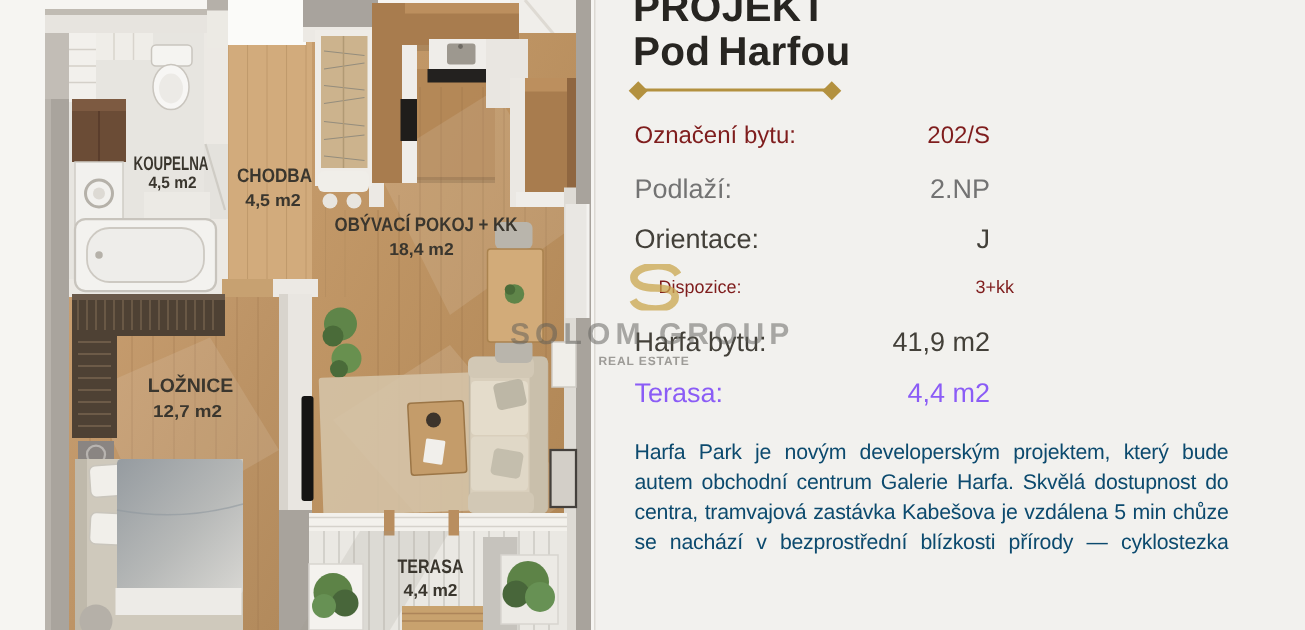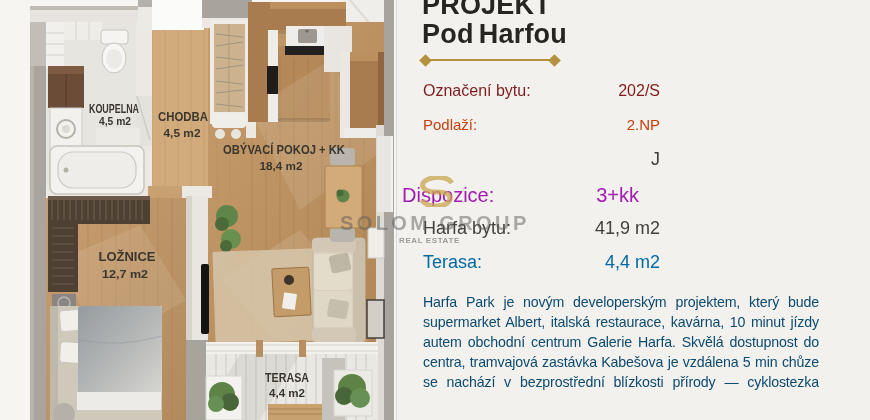--- a/index.html
+++ b/index.html
@@ -365,33 +365,32 @@
 <div class="abs" style="left:422px;top:-9px;width:300px;font-size:27px;line-height:29px;font-weight:bold;color:#272521;letter-spacing:.2px;word-spacing:-2.5px">PROJEKT<br>Pod Harfou</div>
 
 <div class="abs" style="left:426px;top:59px;width:128px;height:2px;background:#b3913f"></div>
 
 <div class="abs" style="left:421px;top:55.5px;width:9px;height:9px;background:#b3913f;transform:rotate(45deg)"></div>
 
 <div class="abs" style="left:550px;top:55.5px;width:9px;height:9px;background:#b3913f;transform:rotate(45deg)"></div>
 
 <div class="abs" style="left:423px;top:82px;width:237px;font-size:16px;color:#7f1d1d"><span>Označení bytu:</span><span style="float:right">202/S</span></div>
 
-<div class="abs" style="left:423px;top:116px;width:237px;font-size:15px;color:#c2410c"><span>Podlaží:</span><span style="float:right">2.NP</span></div>
-
-<div class="abs" style="left:423px;top:149px;width:237px;font-size:18px;color:#434039"><span style="float:right">J</span></div>
-
-<div class="abs" style="left:402px;top:184px;width:237px;font-size:20px;color:#a21caf"><span>Dispozice:</span><span style="float:right">3+kk</span></div>
+<div class="abs" style="left:423px;top:116px;width:237px;font-size:18px;color:#737373"><span>Podlaží:</span><span style="float:right">2.NP</span></div>
+
+<div class="abs" style="left:423px;top:149px;width:237px;font-size:18px;color:#434039"><span>Orientace:</span><span style="float:right">J</span></div>
+
+<div class="abs" style="left:439px;top:184px;width:237px;font-size:12px;color:#7f1d1d"><span>Dispozice:</span><span style="float:right">3+kk</span></div>
 
 <div class="abs" style="left:423px;top:218px;width:237px;font-size:18px;color:#434039"><span>Harfa bytu:</span><span style="float:right">41,9 m2</span></div>
 
-<div class="abs" style="left:423px;top:252px;width:237px;font-size:18px;color:#0369a1"><span>Terasa:</span><span style="float:right">4,4 m2</span></div>
+<div class="abs" style="left:423px;top:252px;width:237px;font-size:18px;color:#8b5cf6"><span>Terasa:</span><span style="float:right">4,4 m2</span></div>
 
 <div id="para" class="abs" style="left:423px;top:292px;width:396px">
 <div class="ln">Harfa Park je novým developerským projektem, který bude</div>
-<div class="ln">supermarket Albert, italská restaurace, kavárna, 10 minut jízdy</div>
 <div class="ln">autem obchodní centrum Galerie Harfa. Skvělá dostupnost do</div>
 <div class="ln">centra, tramvajová zastávka Kabešova je vzdálena 5 min chůze</div>
 <div class="ln">se nachází v bezprostřední blízkosti přírody — cyklostezka</div>
 </div>
 
 <svg class="abs" style="left:419px;top:176px" width="35" height="31" viewBox="0 0 35 31">
   <path d="M33 7 C30 2 22 0.5 16 1.5 C8 2.5 2 6 4 11 C6 15 12 16 18 16 C24 16 30 17 31 21 C32 26 26 30 18 30 C11 30 5 28 3 24" fill="none" stroke="#c9a64e" stroke-width="5" opacity="0.75"></path>
 </svg>
 
 <div class="abs" style="left:340px;top:212px;width:190px;text-align:left;font-size:20px;font-weight:bold;letter-spacing:3.4px;color:rgba(92,91,88,.5);white-space:nowrap">SOLOM GROUP</div>

